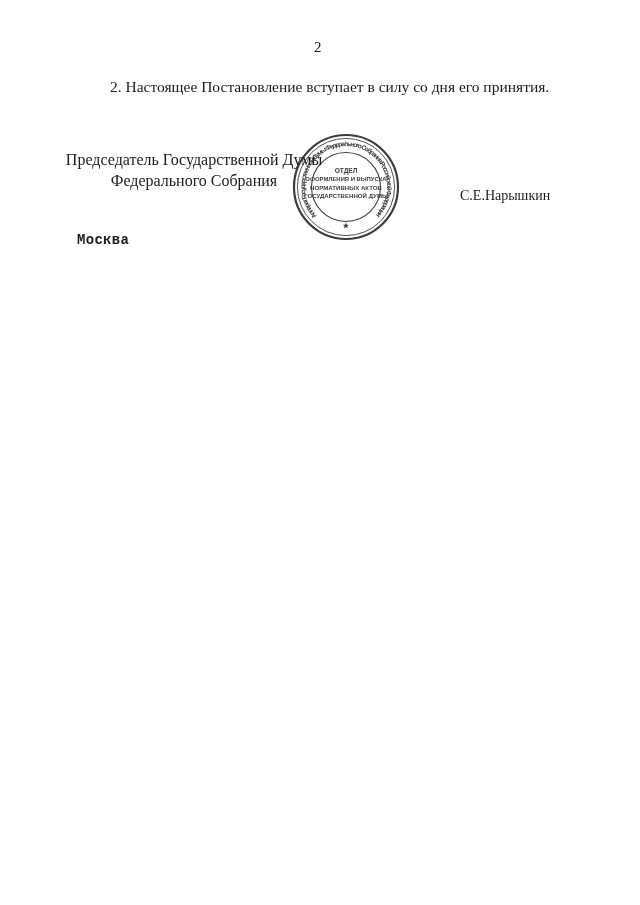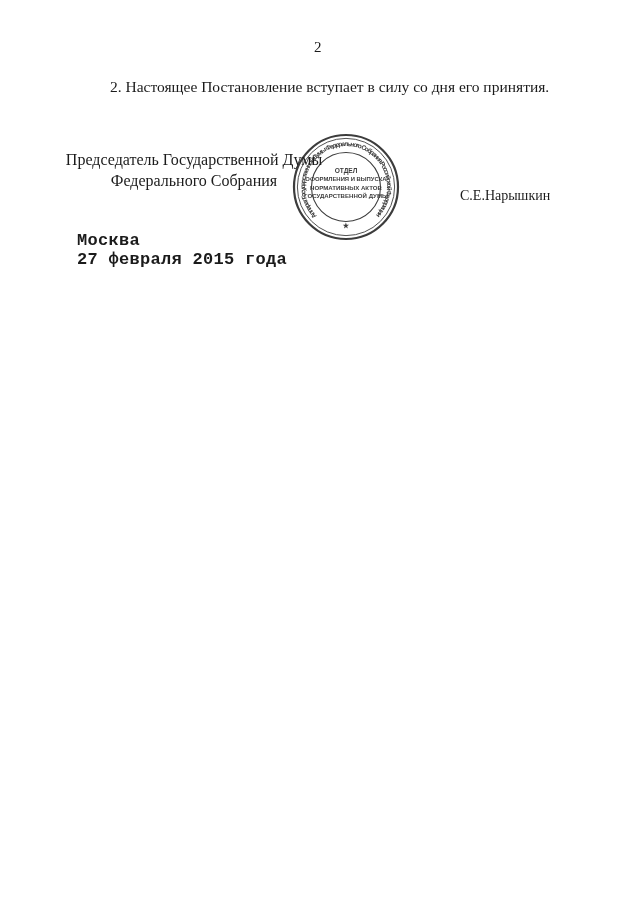--- a/index.html
+++ b/index.html
@@ -77,21 +77,21 @@
   .stamp .ct-1 { font-size: 5.9px; }
   .stamp .ct-2 { font-size: 6.1px; }
   .stamp .ct-3 { font-size: 6.1px; }
   .stamp .star { font-size: 7px; }
   .footer-block {
     position: absolute;
     top: 231px;
     left: 77px;
     font-family: "Liberation Mono", monospace;
     font-weight: bold;
-    font-size: 17px;
+    font-size: 14px;
     line-height: 19px;
     white-space: nowrap;
     letter-spacing: 0.3px;
   }
 </style>
 </head>
 <body>
 
 <div class="page">
 
@@ -118,16 +118,15 @@
     </text>
     <text class="center-text ct-0" x="55" y="40.5">ОТДЕЛ</text>
     <text class="center-text ct-1" x="55" y="49">ОФОРМЛЕНИЯ И ВЫПУСКА</text>
     <text class="center-text ct-2" x="55" y="57.5">НОРМАТИВНЫХ АКТОВ</text>
     <text class="center-text ct-3" x="55" y="66">ГОСУДАРСТВЕННОЙ ДУМЫ</text>
     <text class="center-text star" x="55" y="96">★</text>
   </svg>
 
   <div class="footer-block">
     <div>Москва</div>
-    <div>27 февраля 2015 года</div>
   </div>
 
 </div>
 
 </body></html>

